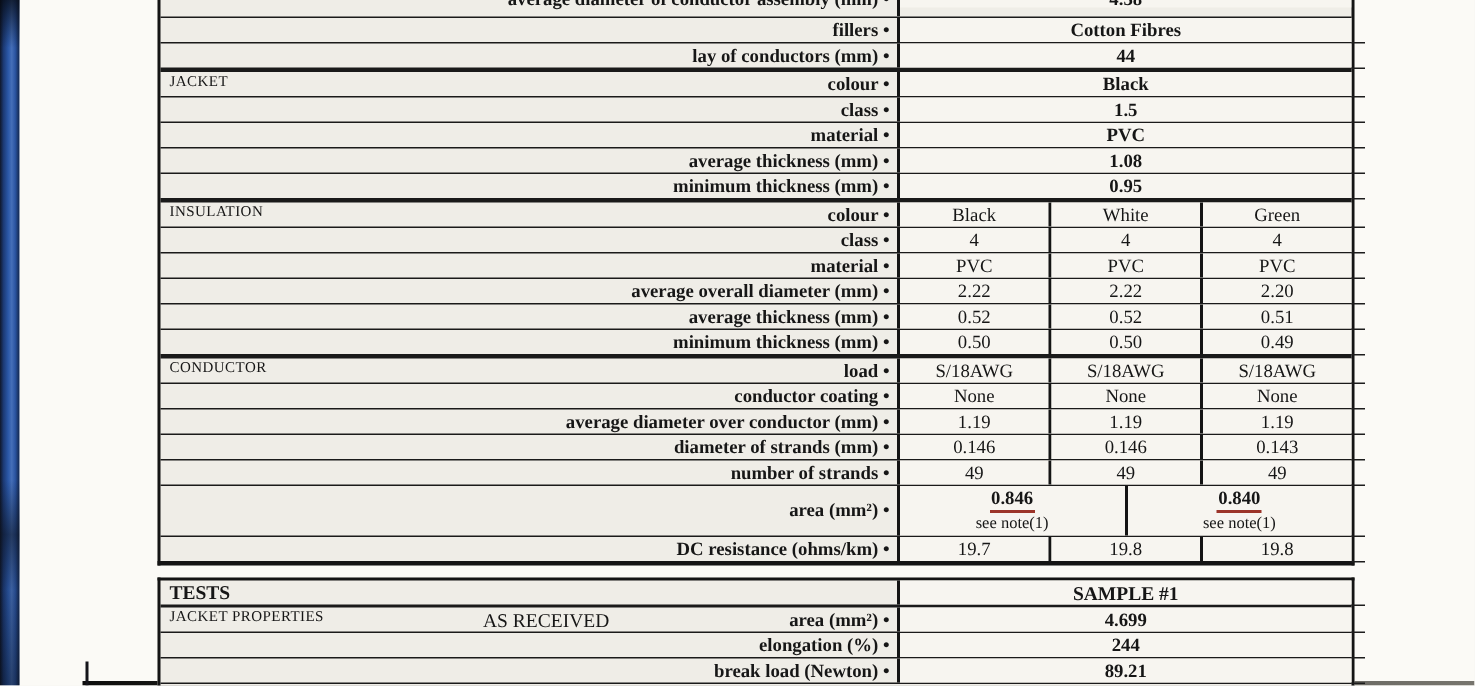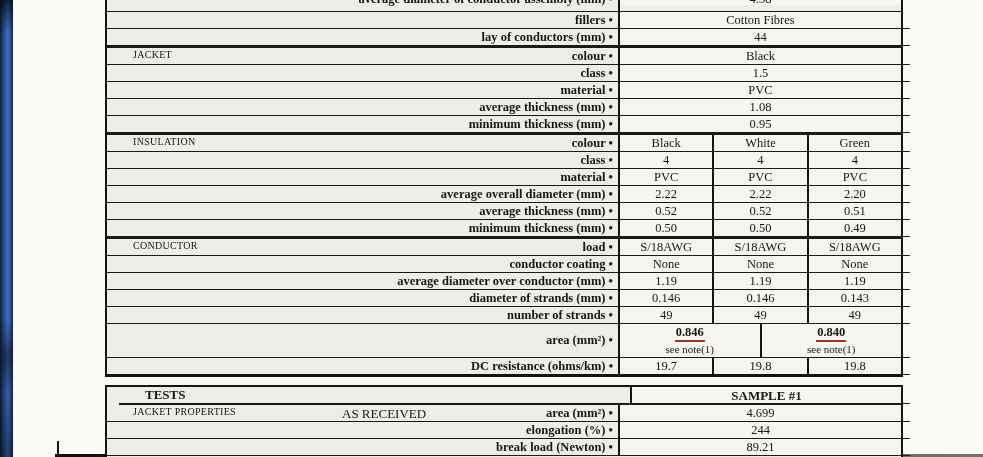--- a/index.html
+++ b/index.html
@@ -29,26 +29,26 @@
   }
   
   .tbl{
     position:absolute;left:105px;width:798px;
     border-left:2px solid #141414;border-right:2px solid #141414;
     background:#efede7;
     box-sizing:border-box;
   }
   .tbl-main{top:0;border-bottom:3px solid #141414;}
   .tbl-tests{top:385px;border-top:2px solid #141414;height:80px;}
-  .row{position:relative;display:flex;height:16px;border-bottom:1px solid #1a1a1a;padding-left:20px;}
+  .row{position:relative;display:flex;height:16px;border-bottom:1px solid #1a1a1a;}
   .row::after{ 
     content:"";position:absolute;right:-9px;bottom:-1px;width:9px;height:1px;background:#1c1c1c;
   }
   .row.thick{border-bottom-width:3px;}
-  .row.thick2{border-bottom-width:2px;margin-left:12px;}
+  .row.thick2{border-bottom-width:2px;}
   .row.partial{height:11px;overflow:hidden;}
   .row.partial .lab,.row.partial .val{transform:translateY(-6px);}
   .row.area-row{height:33px;}
   .row.last{border-bottom:none;justify-content:flex-end;}
   .lbl{
     position:relative;width:493px;box-sizing:border-box;flex:none;
     display:flex;align-items:center;justify-content:flex-end;
     padding-right:5px;border-right:2px solid #141414;
   }
   .lab{font-weight:bold;font-size:12.5px;white-space:nowrap;line-height:1;}
@@ -56,21 +56,21 @@
     position:absolute;left:6px;top:1px;
     font-weight:normal;font-size:10px;letter-spacing:.3px;white-space:nowrap;
   }
   .cond{position:absolute;left:215px;top:1px;font-weight:normal;font-size:13px;white-space:nowrap;}
   .val{
     flex:1 1 0;display:flex;align-items:center;justify-content:center;
     background:#f7f5f0;border-right:2px solid #141414;
     font-size:12.5px;line-height:1;box-sizing:border-box;
   }
   .val:last-child{border-right:none;}
-  .val.span{flex:3 1 0;}
+  .val.span{flex:3 1 0;font-weight:bold;}
   .val.col{flex-direction:column;justify-content:center;}
   .amain{font-weight:bold;font-size:12.5px;line-height:1.05;border-bottom:2px solid #9c352a;padding:0 1px 1px 1px;}
   .amain.plain{font-weight:normal;border-bottom:none;}
   .anote{font-size:11px;line-height:1.1;margin-top:1px;}
   .hdr{font-weight:bold;font-size:13px;}
   .lbl.left{justify-content:flex-start;padding-left:6px;}
 </style>
 </head>
 <body>
 

